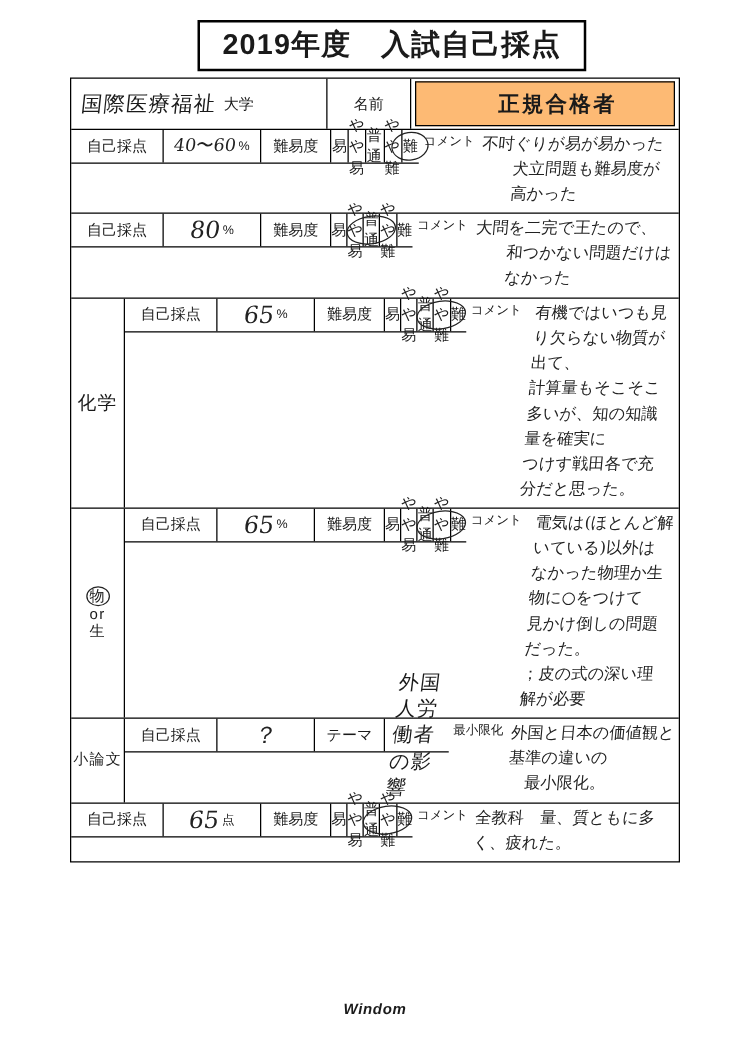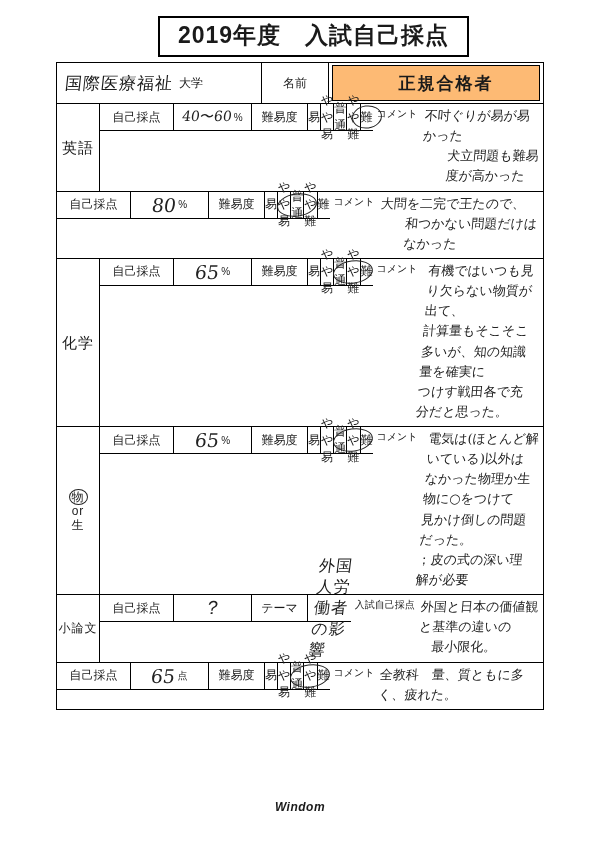--- a/index.html
+++ b/index.html
@@ -231,21 +231,20 @@
       <span class="hand-school">国際医療福祉</span>
       <span class="hdr-daigaku">大学</span>
     </div>
     <div class="hdr-name">名前</div>
     <div class="hdr-result">
       <div class="result-badge">正規合格者</div>
     </div>
   </div>
 
   <div class="subject">
-    <div class="subj-label">英語</div>
     <div class="subj-body">
       <div class="score-row">
         <div class="cell c-label">自己採点</div>
         <div class="cell c-score">
           <span class="hand-score small">40〜60</span>
             <span class="pct">%</span>
         </div>
         <div class="cell c-diff">難易度</div>
         <div class="cell c-opt">易</div>
         <div class="cell c-opt">やや易</div>
@@ -363,21 +362,21 @@
         <div class="cell c-label">自己採点</div>
         <div class="cell c-score">
           <span class="hand-score">？</span>
         </div>
         <div class="cell c-theme">テーマ</div>
         <div class="cell c-themeval">
           <span class="hand-theme">外国人労働者の影響</span>
         </div>
       </div>
       <div class="comment-row">
-        <div class="comment-tag">入試自己採点</div>
+        <div class="comment-tag">最小限化</div>
         <div class="comment-text">
           <div>外国と日本の価値観と基準の違いの</div>
           <div class="indent2">最小限化。</div>
         </div>
       </div>
     </div>
   </div>
 
   <div class="subject">
     <div class="subj-body">

